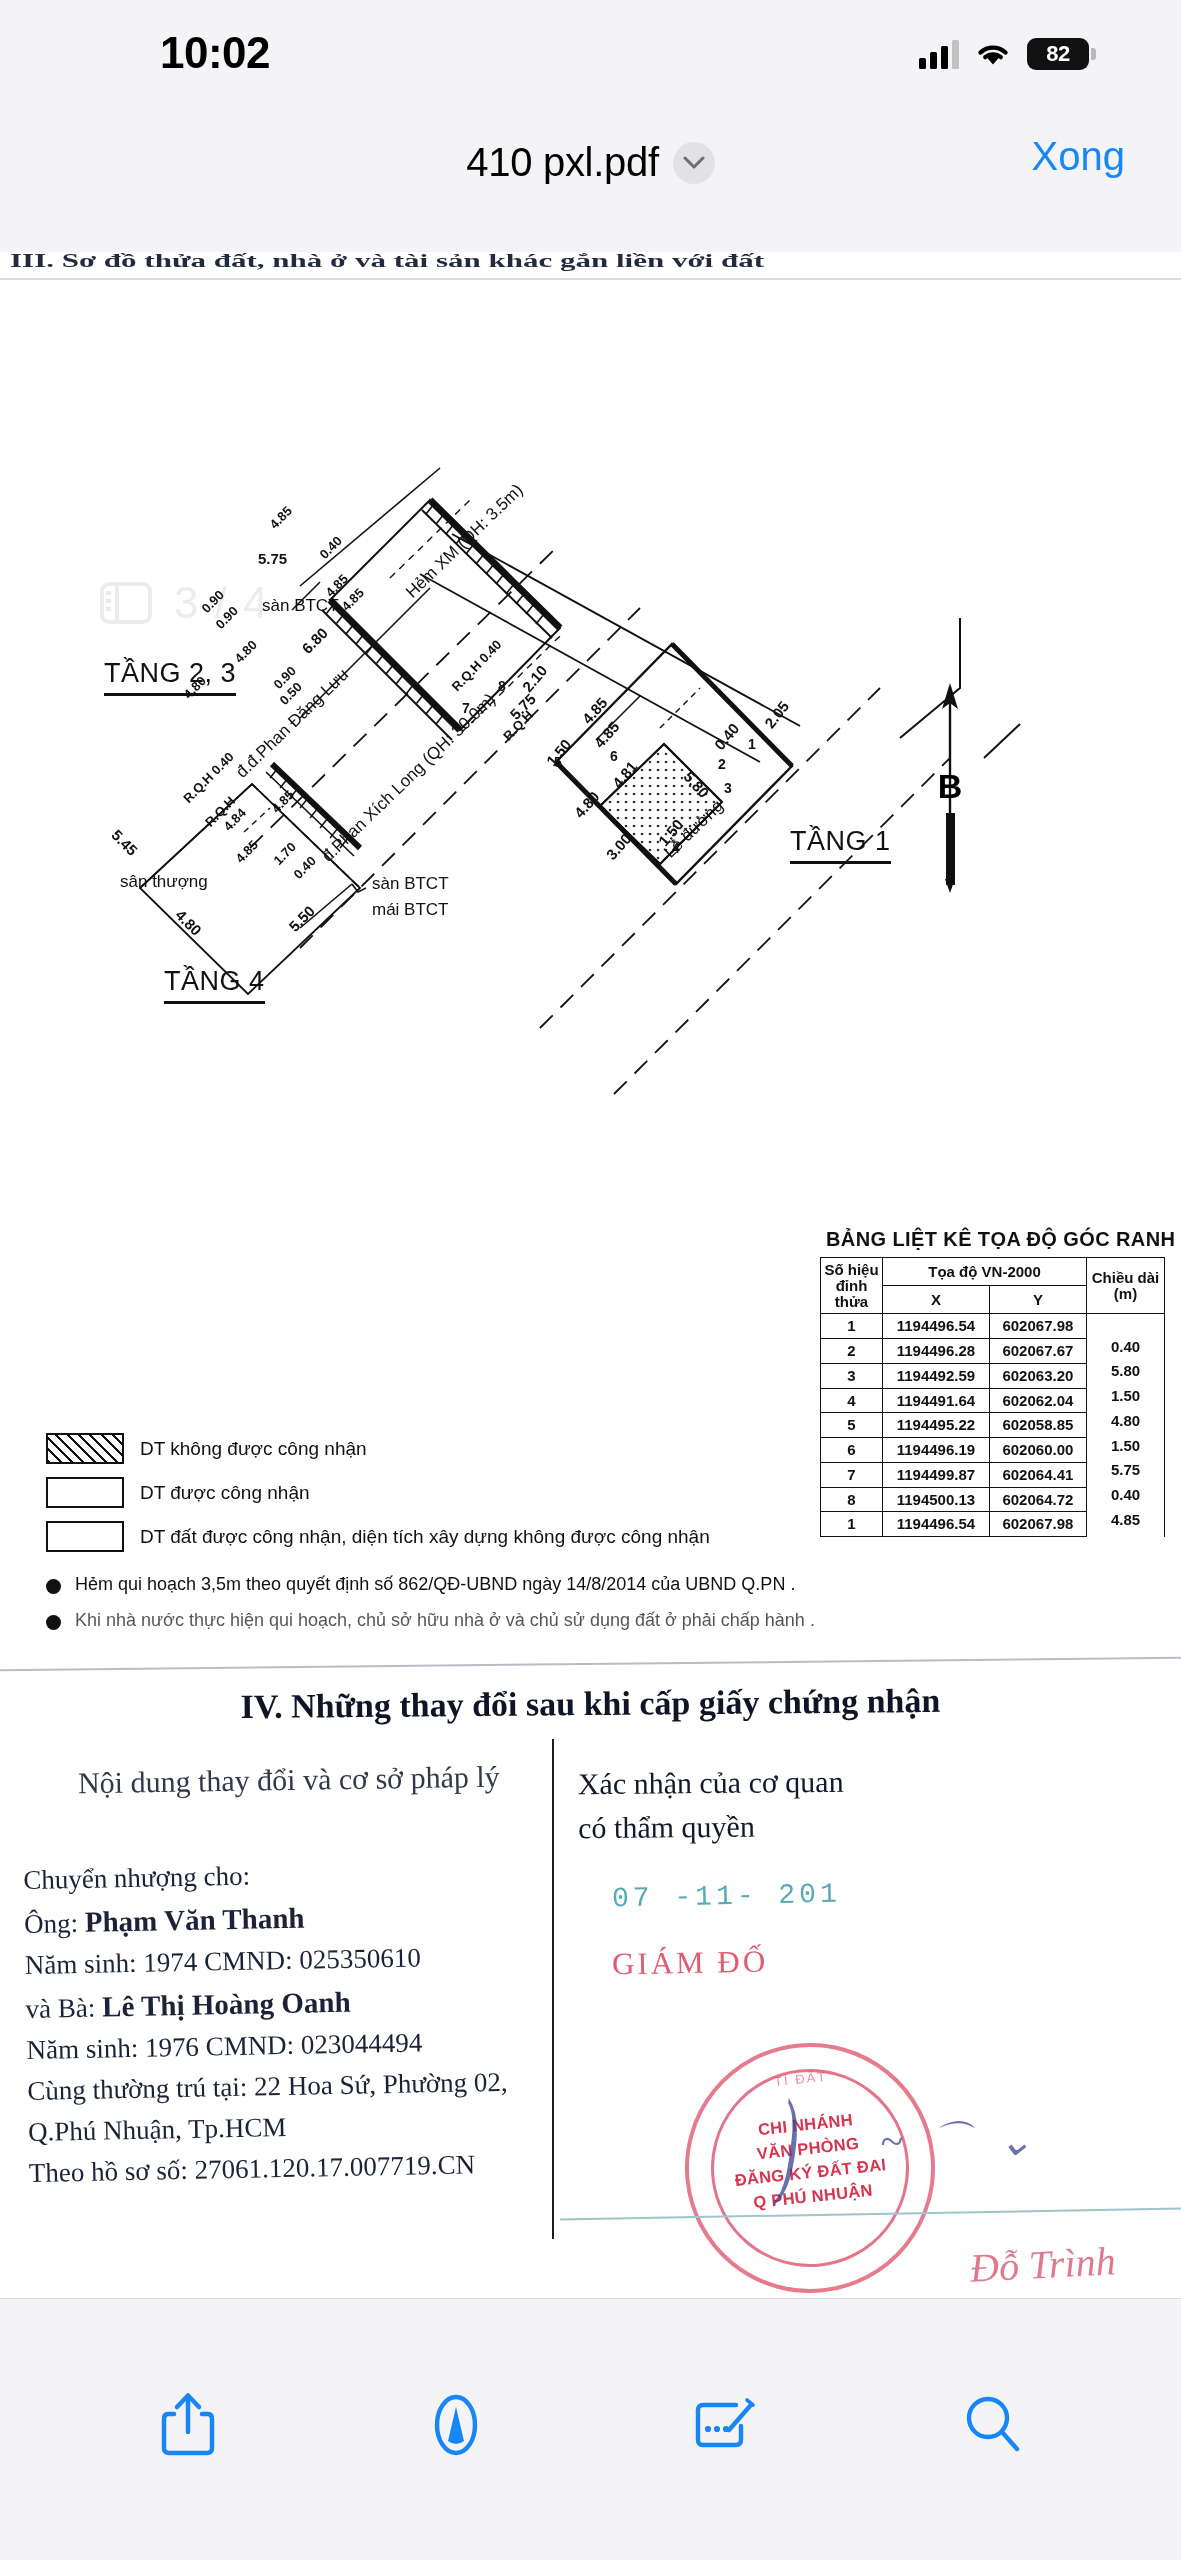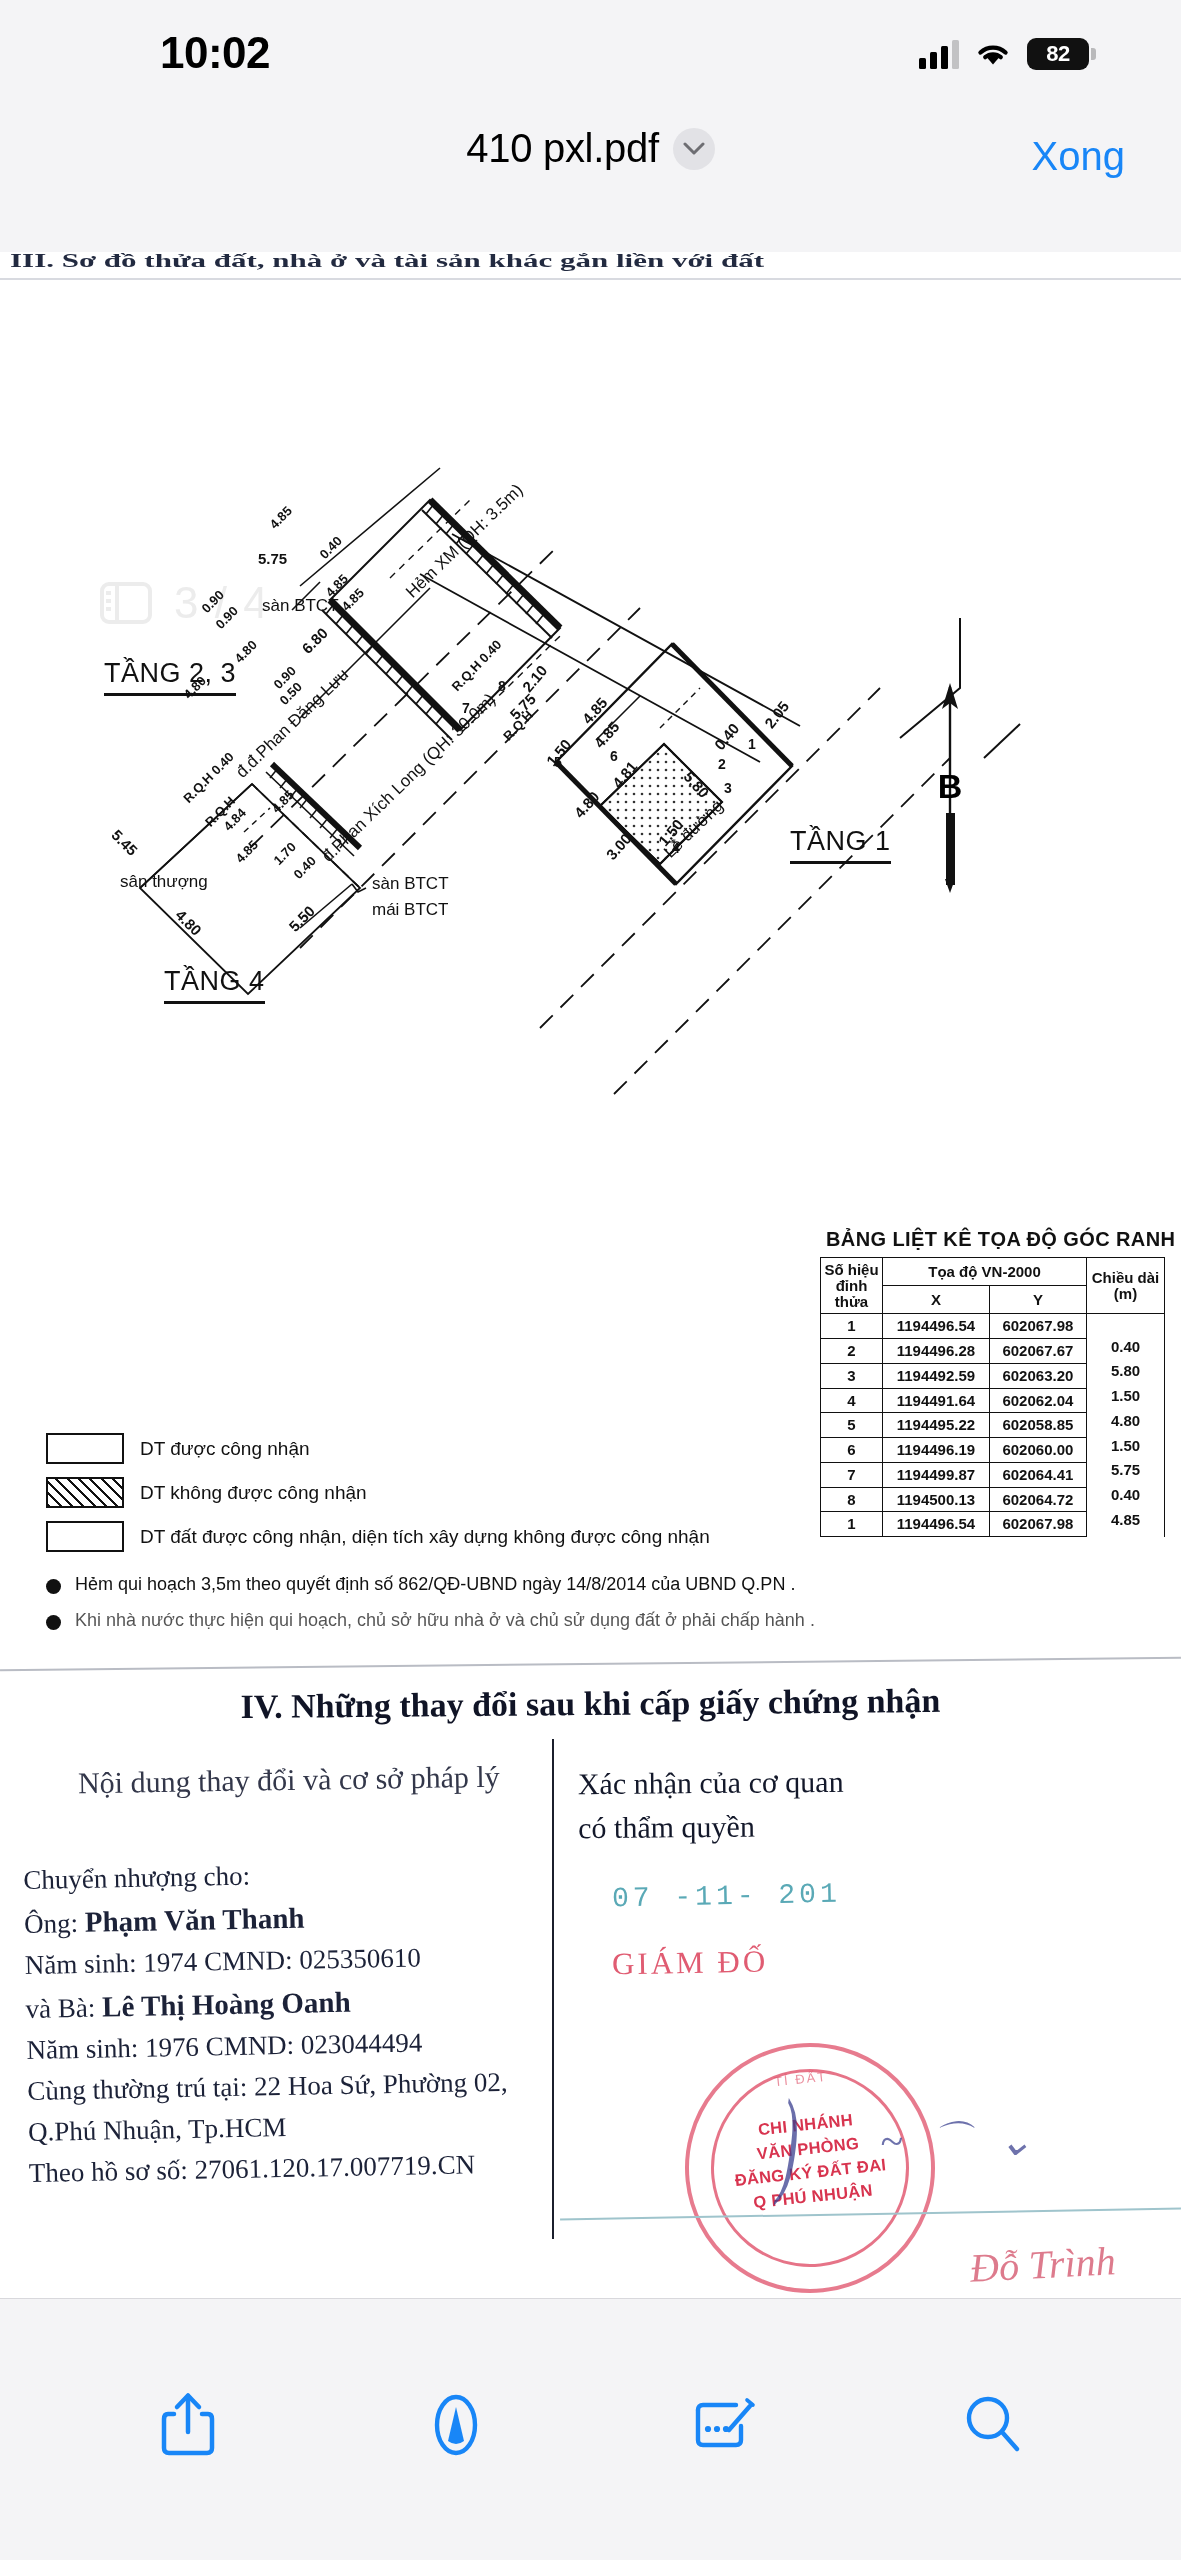--- a/index.html
+++ b/index.html
@@ -39,21 +39,21 @@
     content:''; position:absolute; right:-7px; top:10px; width:5px; height:12px;
     background:#b9b9bb; border-radius: 0 3px 3px 0;
   }
 
   
   .navbar {
     position: absolute; top: 100px; left: 0; width: 1181px; height: 138px;
     background: #f4f4f6;
   }
   .nav-title-wrap {
-    position:absolute; left:0; right:0; top: 26px;
+    position:absolute; left:0; right:0; top: 40px;
     display:flex; align-items:center; justify-content:center; gap: 14px;
   }
   .nav-title { font-size: 40px; color:#000; font-weight: 400; letter-spacing:-0.3px; }
   .nav-chevron {
     width: 42px; height: 42px; border-radius: 50%; background: #e2e2e6;
     display:flex; align-items:center; justify-content:center;
   }
   .nav-chevron svg { display:block; }
   .nav-done {
     position:absolute; right: 56px; top: 34px;
@@ -554,26 +554,26 @@
               <td>602067.98</td>
               <td class="col-len" style="border-top: none; border-bottom: none; vertical-align: top; padding-top: 0px;">4.85</td>
             </tr>
           </tbody>
       </table>
     </div>
 
     <div class="ghichu">
 
       <div class="legend-row">
+        <span class="legend-swatch hatch"></span>
+        <span class="legend-text">DT không được công nhận</span>
+      </div>
+      <div class="legend-row">
         <span class="legend-swatch"></span>
         <span class="legend-text">DT được công nhận</span>
-      </div>
-      <div class="legend-row">
-        <span class="legend-swatch hatch"></span>
-        <span class="legend-text">DT không được công nhận</span>
       </div>
       <div class="legend-row">
         <span class="legend-swatch"></span>
         <span class="legend-text">DT đất được công nhận, diện tích xây dựng không được công nhận</span>
       </div>
 
       <div class="notes">
         <div class="note-row">
           <span class="note-bullet"></span>
           <span class="note-text">Hẻm qui hoạch 3,5m theo quyết định số 862/QĐ-UBND ngày 14/8/2014 của UBND Q.PN .</span>

